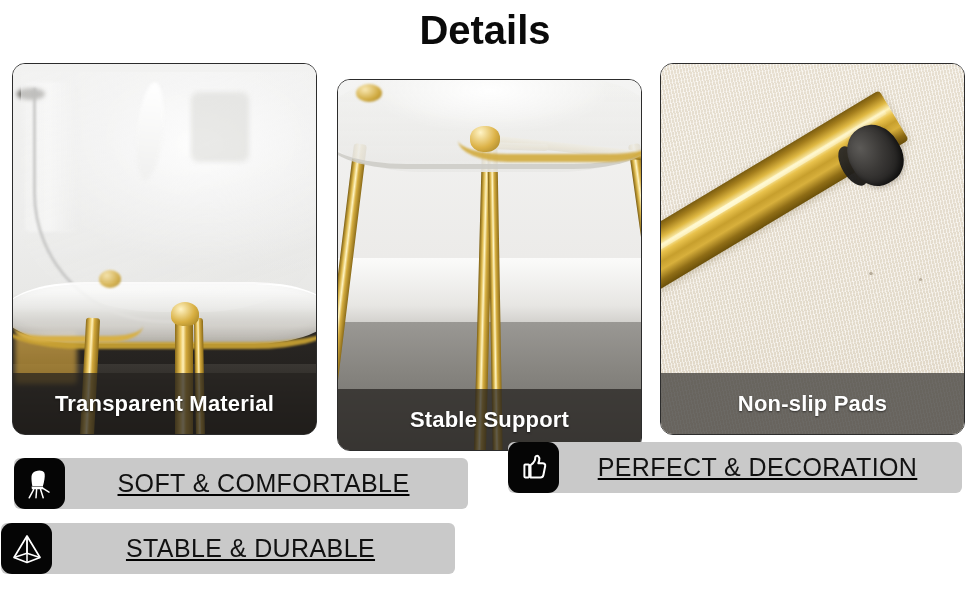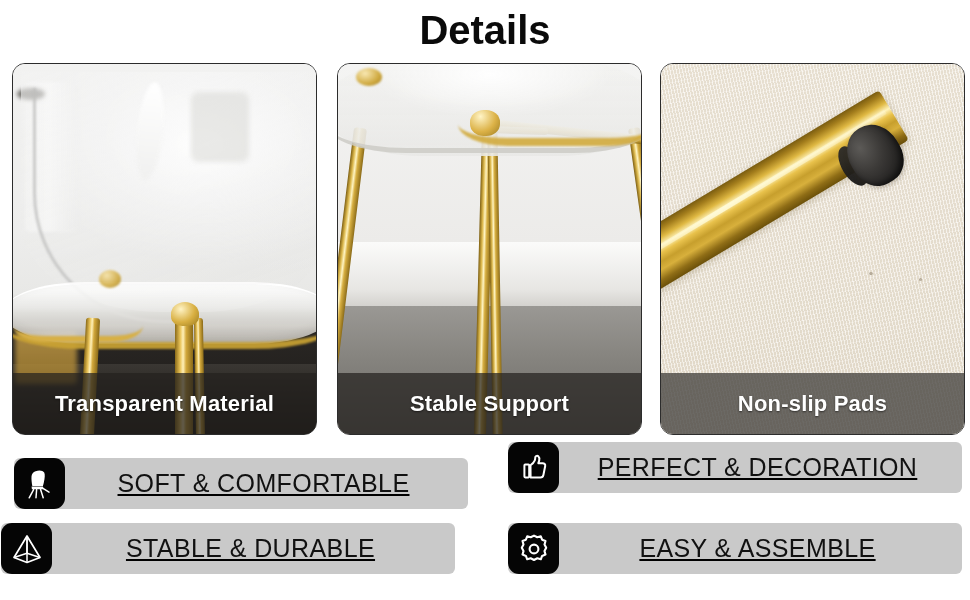--- a/index.html
+++ b/index.html
@@ -42,21 +42,21 @@
     top: 63px;
     width: 305px;
     height: 372px;
     border: 1px solid #2c2c2c;
     border-radius: 13px;
     overflow: hidden;
     background: #ededed;
     box-sizing: border-box;
   }
   #panel-1 { left: 12px; }
-  #panel-2 { left: 337px; }
+  #panel-2 { left: 337px; margin-top: 16px; }
   #panel-3 { left: 660px; text-align: right; }
 
   .photo {
     position: absolute;
     inset: 0;
     overflow: hidden;
   }
 
   .caption-band {
     position: absolute;
@@ -504,23 +504,14 @@
       <svg width="34" height="34" viewBox="0 0 34 34" aria-hidden="true">
         <path d="M17 4 L30 25.5 L17 30.5 L4 25.5 Z" fill="none" stroke="#ffffff" stroke-width="1.7" stroke-linejoin="round"></path>
         <path d="M17 4 L17 30.5" stroke="#ffffff" stroke-width="1.5"></path>
         <path d="M4 25.5 L17 21.2 L30 25.5" fill="none" stroke="#ffffff" stroke-width="1.5" stroke-linejoin="round"></path>
         <path d="M17 4 L17 21.2" stroke="#ffffff" stroke-width="1.5"></path>
       </svg>
     </div>
     <div class="feat-label">STABLE &amp; DURABLE</div>
   </div>
 
-  <div class="feature" id="feat-3">
-    <div class="icon-box">
-      <svg width="34" height="34" viewBox="0 0 34 34" aria-hidden="true">
-        <path d="M17 3.6l3.3 1.7 3.5-1.0 1.3 3.4 3.4 1.3-1.0 3.5 1.7 3.3-1.7 3.3 1.0 3.5-3.4 1.3-1.3 3.4-3.5-1.0-3.3 1.7-3.3-1.7-3.5 1.0-1.3-3.4-3.4-1.3 1.0-3.5-1.7-3.3 1.7-3.3-1.0-3.5 3.4-1.3 1.3-3.4 3.5 1.0z" fill="none" stroke="#ffffff" stroke-width="2.1" stroke-linejoin="round"></path>
-        <circle cx="17" cy="17" r="4.4" fill="none" stroke="#ffffff" stroke-width="2.1"></circle>
-      </svg>
-    </div>
-    <div class="feat-label">EASY &amp; ASSEMBLE</div>
-  </div>
 
 </div>
 
 </body></html>

